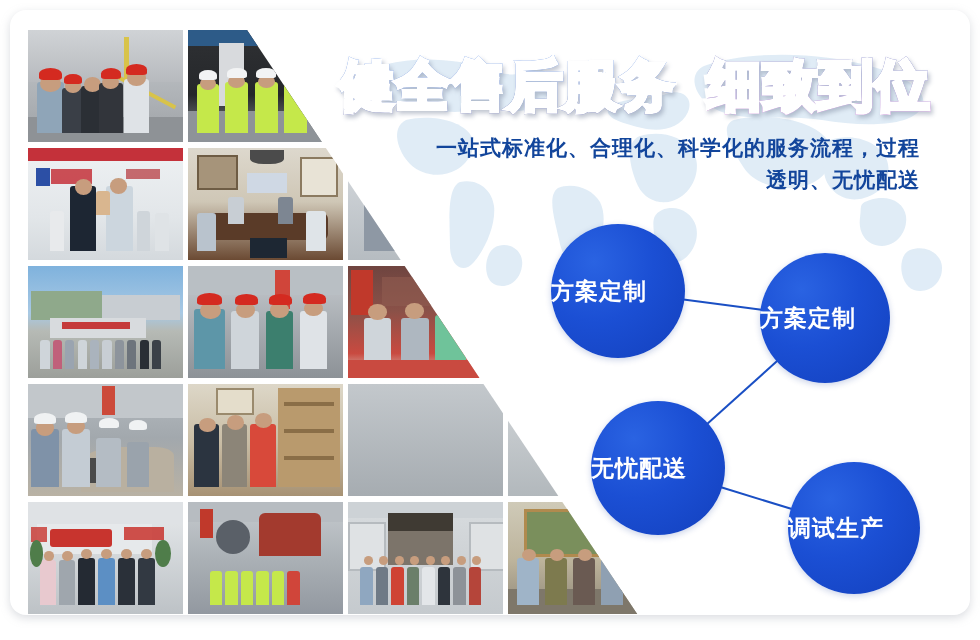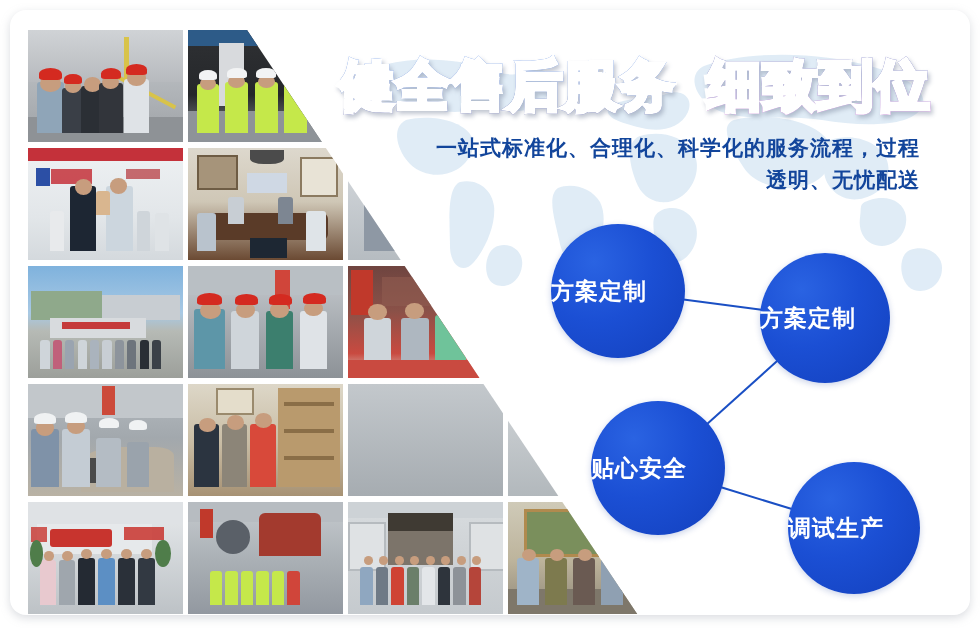--- a/index.html
+++ b/index.html
@@ -413,21 +413,21 @@
           <line x1="257.3866679244625" y1="150.76646593611156" x2="187.10124870289806" y2="213.89708200338498" stroke="#1a4fc4" stroke-width="2"></line>
           <line x1="201.10919706349048" y1="277.3191419582114" x2="271.847002892017" y2="298.97357231388276" stroke="#1a4fc4" stroke-width="2"></line>
         </svg>
       <div class="node" style="left: 31px; top: 14px; width: 134px; height: 134px;">
         <span>方案定制</span>
       </div>
       <div class="node" style="left: 240px; top: 43px; width: 130px; height: 130px;">
         <span>方案定制</span>
       </div>
       <div class="node" style="left: 71px; top: 191px; width: 134px; height: 134px;">
-        <span>贴心安全</span>
+        <span>无忧配送</span>
       </div>
       <div class="node" style="left: 268px; top: 252px; width: 132px; height: 132px;">
         <span>调试生产</span>
       </div>
     </div>
 
   </div>
 </div>
 
 </body></html>

